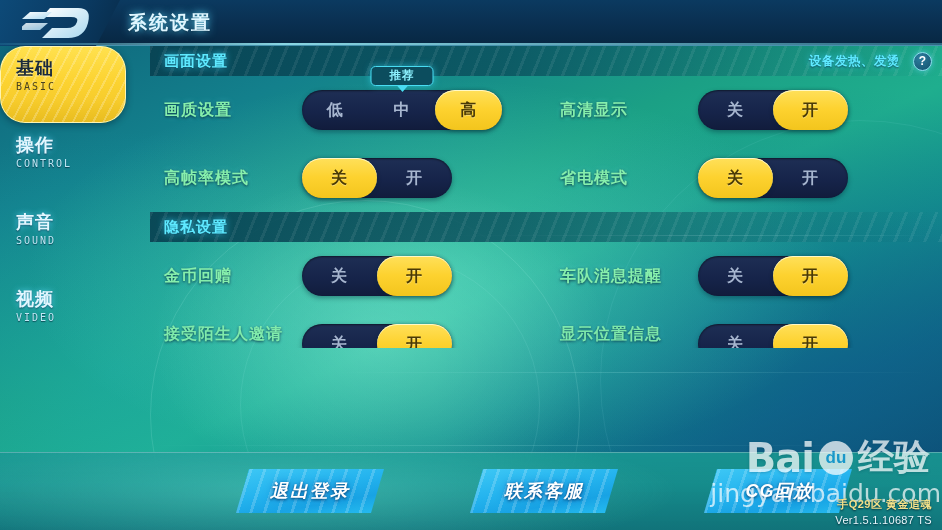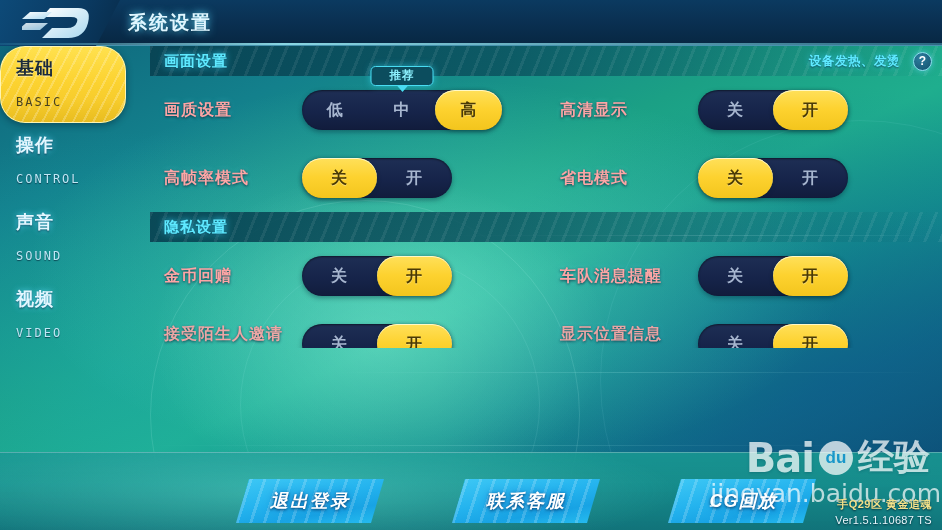--- a/index.html
+++ b/index.html
@@ -66,21 +66,21 @@
   .sidebar { position:absolute; left:0; top:46px; width:126px; height:484px; z-index:15; }
   .side-item {
     position:relative; height:77px; padding:12px 0 0 16px;
     display:flex; flex-direction:column; justify-content:flex-start;
   }
   .side-item .cn {
     font-size:18px; font-weight:bold; letter-spacing:1px; line-height:21px;
     color:#e3f7ff; text-shadow:0 0 6px rgba(90,220,255,.85), 0 1px 2px rgba(0,25,45,.8);
   }
   .side-item .en {
-    font-size:12px; letter-spacing:2px; color:#bfe7f5; margin-top:16px;
+    font-size:10px; letter-spacing:2px; color:#bfe7f5; margin-top:2px;
     font-family:"DejaVu Sans Mono","Liberation Mono",monospace;
     text-shadow:0 1px 1px rgba(0,25,45,.6);
   }
   .side-item.active {
     background:
       repeating-linear-gradient(118deg, rgba(255,255,255,.22) 0 2px, rgba(255,255,255,0) 2px 9px),
       linear-gradient(180deg,#ffe14f 0%,#fcd331 46%,#f7cc2c 70%,#e8bc1f 100%);
     box-shadow:inset 0 0 0 1px rgba(255,248,190,.9), 0 2px 7px rgba(0,30,50,.45);
     border-radius:25px;
   }
@@ -111,21 +111,21 @@
     background:radial-gradient(circle at 35% 28%, #2d7fa0, #13506c);
     border:1.5px solid #8ddcf0; color:#ffffff;
     font-size:12px; font-weight:bold; line-height:16px; text-align:center;
     box-shadow:0 0 6px rgba(110,220,250,.6);
   }
 
   .rows { padding:0 0 0 0; }
   .row { display:flex; height:68px; align-items:center; }
   .cell { width:396px; display:flex; align-items:center; position:relative; }
   .cell .label {
-    width:152px; padding-left:14px; font-size:16px; font-weight:bold; color:#fca5a5;
+    width:152px; padding-left:14px; font-size:16px; font-weight:bold; color:#86efac;
     letter-spacing:1px; text-shadow:0 1px 3px rgba(0,40,55,.9), 0 0 6px rgba(120,240,255,.3);
   }
 
   
   .seg {
     position:relative; display:flex; border-radius:22px; height:40px;
     background:linear-gradient(180deg,#1e2f55 0%,#16244a 55%,#111c3c 100%);
     box-shadow:inset 0 1px 2px rgba(0,0,0,.5), 0 2px 5px rgba(0,35,50,.4);
   }
   .seg.w2 { width:150px; }
@@ -162,21 +162,21 @@
   .row.clipped .seg { margin-top:14px; }
 
   
   .bottom-bar {
     position:absolute; left:0; bottom:0; width:942px; height:78px; z-index:30;
     background:
       radial-gradient(ellipse 60% 120% at 30% 50%, rgba(110,235,215,.40), rgba(110,235,215,0) 70%),
       linear-gradient(180deg, rgba(24,150,145,.92) 0%, rgba(22,142,140,.97) 40%, rgba(17,115,122,1) 100%);
     border-top:1px solid rgba(190,255,250,.40);
   }
-  .btn-row { position:absolute; left:236px; top:26px; display:flex; gap:68px; }
+  .btn-row { position:absolute; left:236px; top:16px; display:flex; gap:86px; }
   .gbtn {
     position:relative; width:148px; height:44px;
     display:flex; align-items:center; justify-content:center;
     clip-path:polygon(13px 0, 148px 0, 135px 44px, 0 44px);
     background:
       repeating-linear-gradient(108deg, rgba(255,255,255,.18) 0 3px, rgba(255,255,255,0) 3px 13px),
       linear-gradient(170deg,#3ec8f5 0%,#24b3ee 45%,#18a3e4 72%,#26bdf0 100%);
     box-shadow:3px 4px 7px rgba(0,45,60,.42);
   }
   .gbtn .bt {

